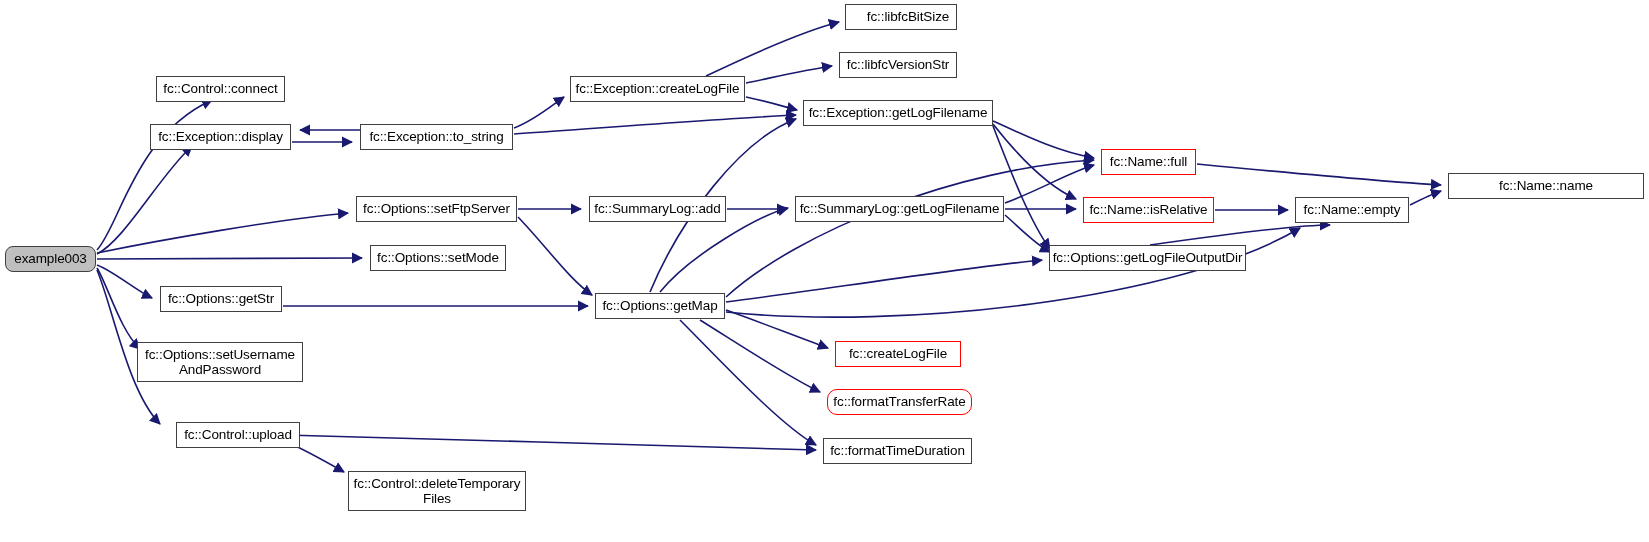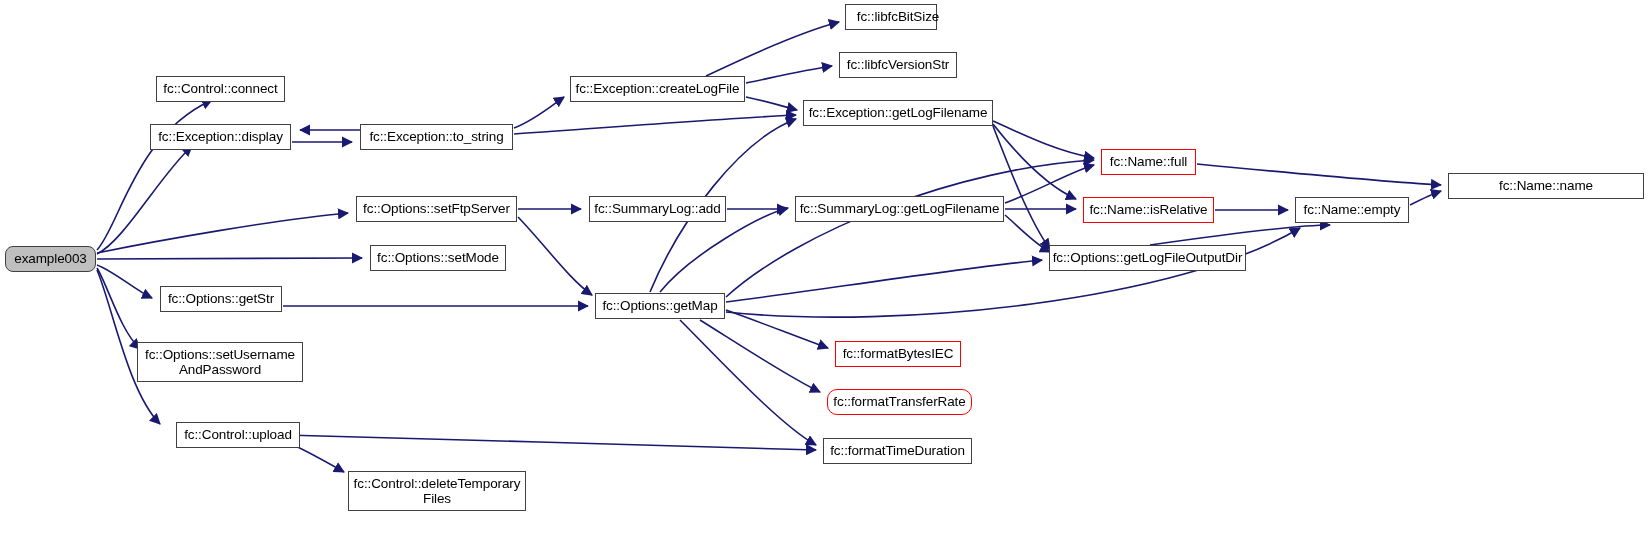--- a/index.html
+++ b/index.html
@@ -105,35 +105,35 @@
         <path d="M 285,435 C 420,439 700,446 816,450" marker-end="url(#arrow)"></path>
         <path d="M 285,441 C 305,450 330,464 344,472" marker-end="url(#arrow)"></path>
         <path d="M 1150,245 C 1220,235 1300,225 1330,225" marker-end="url(#arrow)"></path>
       </g>
   </svg>
 <div class="node current" style="left: 5px; top: 246px; width: 91px; height: 26px; background: rgb(191, 191, 191);"><span>example003</span></div>
     <div class="node" style="left: 156px; top: 76px; width: 129px; height: 26px;"><span>fc::Control::connect</span></div>
     <div class="node" style="left: 150px; top: 124px; width: 141px; height: 26px;"><span>fc::Exception::display</span></div>
     <div class="node" style="left: 360px; top: 124px; width: 153px; height: 26px;"><span>fc::Exception::to_string</span></div>
     <div class="node" style="left: 570px; top: 76px; width: 175px; height: 26px;"><span>fc::Exception::createLogFile</span></div>
-    <div class="node" style="left: 845px; top: 4px; width: 92px; height: 26px; padding-left: 14px;"><span>fc::libfcBitSize</span></div>
+    <div class="node" style="left: 845px; top: 4px; width: 112px; height: 26px; padding-left: 14px;"><span>fc::libfcBitSize</span></div>
     <div class="node" style="left: 839px; top: 52px; width: 118px; height: 26px;"><span>fc::libfcVersionStr</span></div>
     <div class="node" style="left: 356px; top: 196px; width: 161px; height: 26px;"><span>fc::Options::setFtpServer</span></div>
     <div class="node" style="left: 803px; top: 100px; width: 190px; height: 26px;"><span>fc::Exception::getLogFilename</span></div>
     <div class="node" style="left: 589px; top: 196px; width: 137px; height: 26px;"><span>fc::SummaryLog::add</span></div>
     <div class="node" style="left: 795px; top: 196px; width: 209px; height: 26px;"><span>fc::SummaryLog::getLogFilename</span></div>
     <div class="node" style="left: 370px; top: 245px; width: 136px; height: 26px;"><span>fc::Options::setMode</span></div>
     <div class="node" style="left: 160px; top: 286px; width: 122px; height: 26px;"><span>fc::Options::getStr</span></div>
     <div class="node" style="left: 595px; top: 293px; width: 130px; height: 26px;"><span>fc::Options::getMap</span></div>
     <div class="node" style="left: 137px; top: 342px; width: 166px; height: 40px;"><span>fc::Options::setUsername
 AndPassword</span></div>
     <div class="node red" style="left: 1101px; top: 149px; width: 95px; height: 26px; border-color: rgb(255, 0, 0);"><span>fc::Name::full</span></div>
     <div class="node red" style="left: 1083px; top: 197px; width: 131px; height: 26px; border-color: rgb(255, 0, 0);"><span>fc::Name::isRelative</span></div>
     <div class="node" style="left: 1295px; top: 197px; width: 114px; height: 26px;"><span>fc::Name::empty</span></div>
     <div class="node" style="left: 1448px; top: 173px; width: 196px; height: 26px;"><span>fc::Name::name</span></div>
     <div class="node" style="left: 1049px; top: 245px; width: 197px; height: 26px;"><span>fc::Options::getLogFileOutputDir</span></div>
-    <div class="node red" style="left: 835px; top: 341px; width: 126px; height: 26px; border-color: rgb(255, 0, 0);"><span>fc::formatBytesIEC</span></div>
+    <div class="node red" style="left: 835px; top: 341px; width: 126px; height: 26px; border-color: rgb(255, 0, 0);"><span>fc::createLogFile</span></div>
     <div class="node red" style="left: 827px; top: 389px; width: 145px; height: 26px; border-color: rgb(255, 0, 0); border-radius: 10px;"><span>fc::formatTransferRate</span></div>
     <div class="node" style="left: 823px; top: 438px; width: 149px; height: 26px;"><span>fc::formatTimeDuration</span></div>
     <div class="node" style="left: 176px; top: 422px; width: 124px; height: 26px;"><span>fc::Control::upload</span></div>
     <div class="node" style="left: 348px; top: 471px; width: 178px; height: 40px;"><span>fc::Control::deleteTemporary
 Files</span></div>
   </div>
 
 </body></html>

